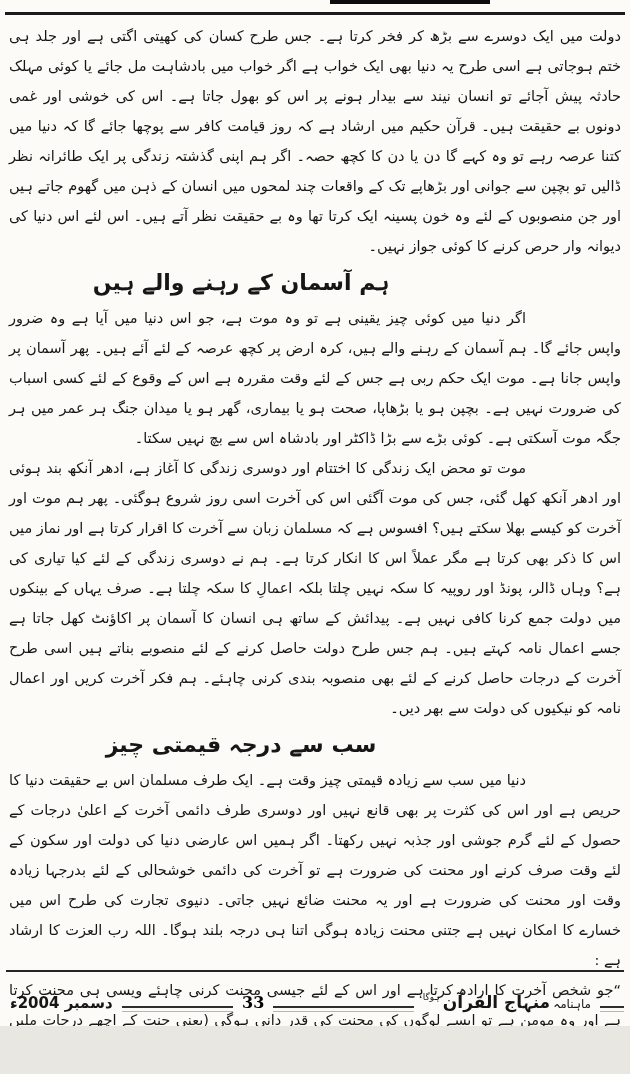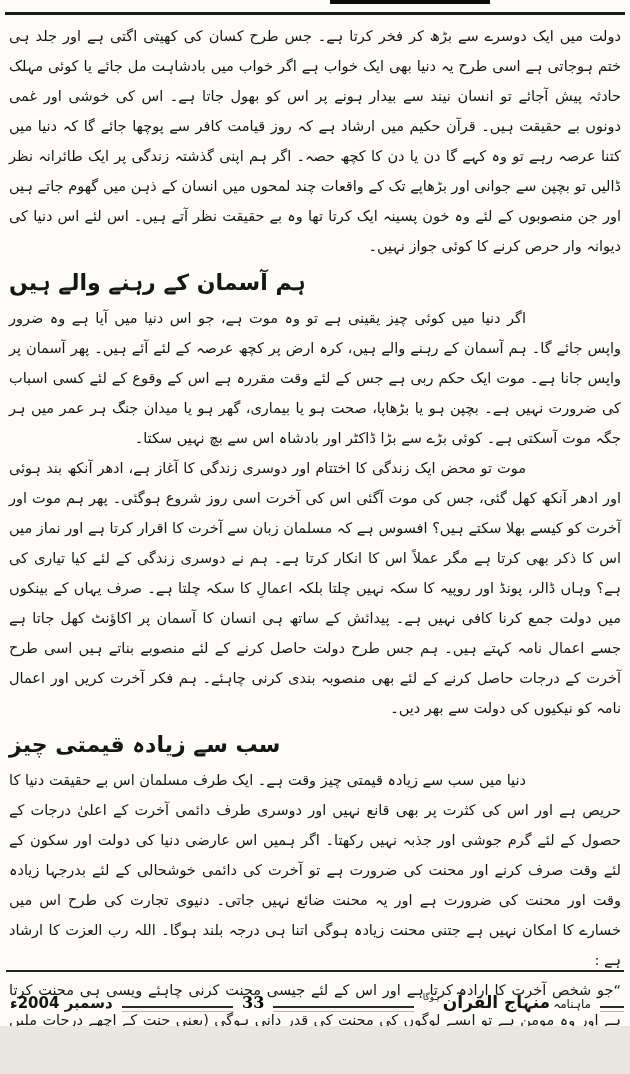--- a/index.html
+++ b/index.html
@@ -32,21 +32,21 @@
     letter-spacing:0;
   }
   .para{margin:0;}
   .indent{text-indent:95px;}
   .heading{
     font-size:22px;
     font-weight:bold;
     line-height:32px;
     margin:6px 0 4px 0;
     padding-right:148px;
-    text-align:left;
+    text-align:center;
     text-indent:0;
   }
   .quote{margin:0;}
   .footer{
     position:absolute;left:0;right:0;bottom:0;height:58px;
     direction:ltr;
   }
   .footer-rule{
     position:absolute;top:2px;left:6px;right:6px;height:2px;
     background:#242424;
@@ -90,21 +90,21 @@
 
   <div class="content">
 
     <p class="para">دولت میں ایک دوسرے سے بڑھ کر فخر کرتا ہے۔ جس طرح کسان کی کھیتی اگتی ہے اور جلد ہی ختم ہوجاتی ہے اسی طرح یہ دنیا بھی ایک خواب ہے اگر خواب میں بادشاہت مل جائے یا کوئی مہلک حادثہ پیش آجائے تو انسان نیند سے بیدار ہونے پر اس کو بھول جاتا ہے۔ اس کی خوشی اور غمی دونوں بے حقیقت ہیں۔ قرآن حکیم میں ارشاد ہے کہ روز قیامت کافر سے پوچھا جائے گا کہ دنیا میں کتنا عرصہ رہے تو وہ کہے گا دن یا دن کا کچھ حصہ۔ اگر ہم اپنی گذشتہ زندگی پر ایک طائرانہ نظر ڈالیں تو بچپن سے جوانی اور بڑھاپے تک کے واقعات چند لمحوں میں انسان کے ذہن میں گھوم جاتے ہیں اور جن منصوبوں کے لئے وہ خون پسینہ ایک کرتا تھا وہ بے حقیقت نظر آتے ہیں۔ اس لئے اس دنیا کی دیوانہ وار حرص کرنے کا کوئی جواز نہیں۔</p>
 
     <h2 class="heading">ہم آسمان کے رہنے والے ہیں</h2>
     <p class="para indent">اگر دنیا میں کوئی چیز یقینی ہے تو وہ موت ہے، جو اس دنیا میں آیا ہے وہ ضرور واپس جائے گا۔ ہم آسمان کے رہنے والے ہیں، کرہ ارض پر کچھ عرصہ کے لئے آئے ہیں۔ پھر آسمان پر واپس جانا ہے۔ موت ایک حکم ربی ہے جس کے لئے وقت مقررہ ہے اس کے وقوع کے لئے کسی اسباب کی ضرورت نہیں ہے۔ بچپن ہو یا بڑھاپا، صحت ہو یا بیماری، گھر ہو یا میدان جنگ ہر عمر میں ہر جگہ موت آسکتی ہے۔ کوئی بڑے سے بڑا ڈاکٹر اور بادشاہ اس سے بچ نہیں سکتا۔</p>
 
     <p class="para indent">موت تو محض ایک زندگی کا اختتام اور دوسری زندگی کا آغاز ہے، ادھر آنکھ بند ہوئی اور ادھر آنکھ کھل گئی، جس کی موت آگئی اس کی آخرت اسی روز شروع ہوگئی۔ پھر ہم موت اور آخرت کو کیسے بھلا سکتے ہیں؟ افسوس ہے کہ مسلمان زبان سے آخرت کا اقرار کرتا ہے اور نماز میں اس کا ذکر بھی کرتا ہے مگر عملاً اس کا انکار کرتا ہے۔ ہم نے دوسری زندگی کے لئے کیا تیاری کی ہے؟ وہاں ڈالر، پونڈ اور روپیہ کا سکہ نہیں چلتا بلکہ اعمالِ کا سکہ چلتا ہے۔ صرف یہاں کے بینکوں میں دولت جمع کرنا کافی نہیں ہے۔ پیدائش کے ساتھ ہی انسان کا آسمان پر اکاؤنٹ کھل جاتا ہے جسے اعمال نامہ کہتے ہیں۔ ہم جس طرح دولت حاصل کرنے کے لئے منصوبے بناتے ہیں اسی طرح آخرت کے درجات حاصل کرنے کے لئے بھی منصوبہ بندی کرنی چاہئے۔ ہم فکر آخرت کریں اور اعمال نامہ کو نیکیوں کی دولت سے بھر دیں۔</p>
 
-    <h2 class="heading">سب سے زیادہ قیمتی چیز</h2>
+    <h2 class="heading">سب سے درجہ قیمتی چیز</h2>
     <p class="para indent">دنیا میں سب سے زیادہ قیمتی چیز وقت ہے۔ ایک طرف مسلمان اس بے حقیقت دنیا کا حریص ہے اور اس کی کثرت پر بھی قانع نہیں اور دوسری طرف دائمی آخرت کے اعلیٰ درجات کے حصول کے لئے گرم جوشی اور جذبہ نہیں رکھتا۔ اگر ہمیں اس عارضی دنیا کی دولت اور سکون کے لئے وقت صرف کرنے اور محنت کی ضرورت ہے تو آخرت کی دائمی خوشحالی کے لئے بدرجہا زیادہ وقت اور محنت کی ضرورت ہے اور یہ محنت ضائع نہیں جاتی۔ دنیوی تجارت کی طرح اس میں خسارے کا امکان نہیں ہے جتنی محنت زیادہ ہوگی اتنا ہی درجہ بلند ہوگا۔ اللہ رب العزت کا ارشاد ہے :</p>
 
     <p class="para quote"><span>“جو شخص آخرت کا ارادہ کرتا ہے اور اس کے لئے جیسی محنت کرنی چاہئے ویسی ہی محنت کرتا ہے اور وہ مومن ہے تو ایسے لوگوں کی محنت کی قدر دانی ہوگی (یعنی جنت کے اچھے درجات ملیں گے)”۔</span> </p>
 
   </div>
 
   <div class="footer">
     <div class="footer-rule"></div>
     <div class="footer-row">
       <span class="f-date">دسمبر 2004ء</span>

